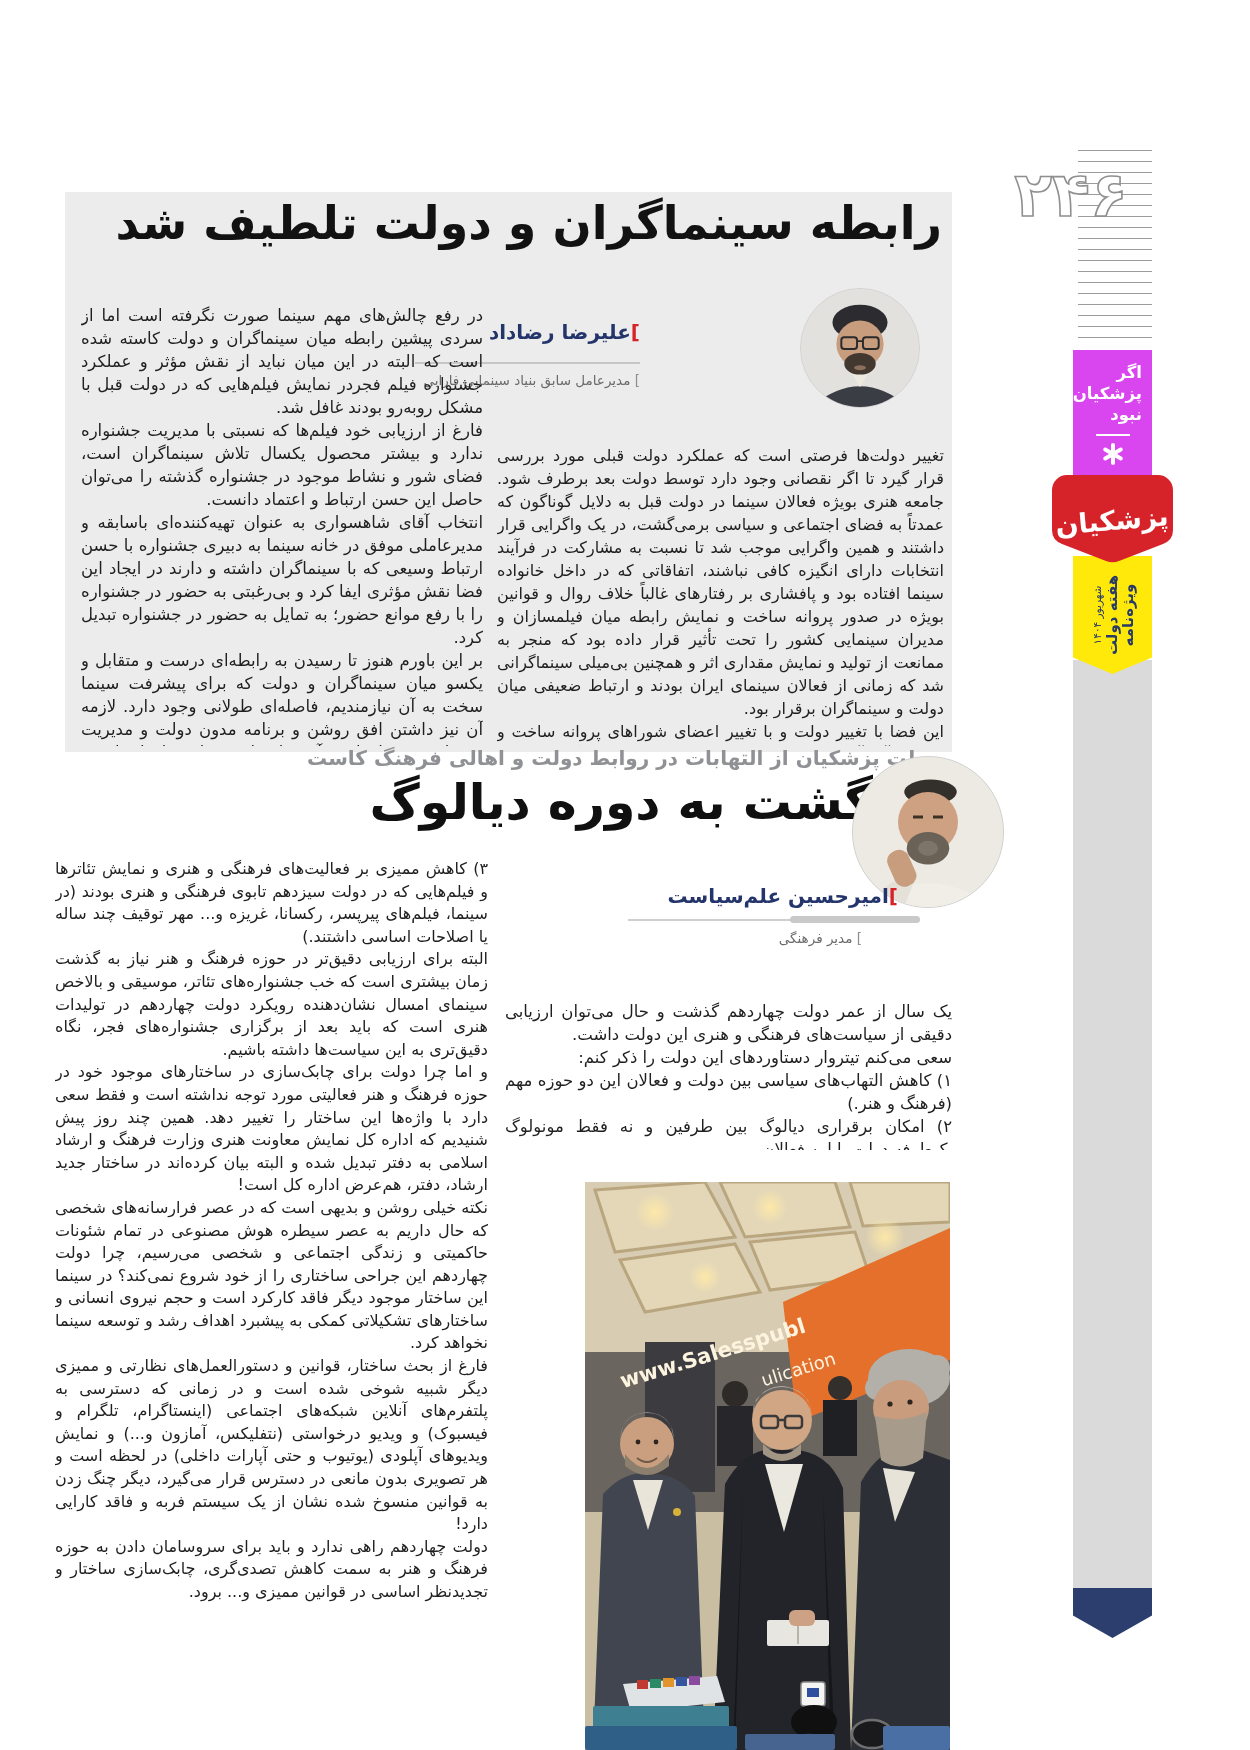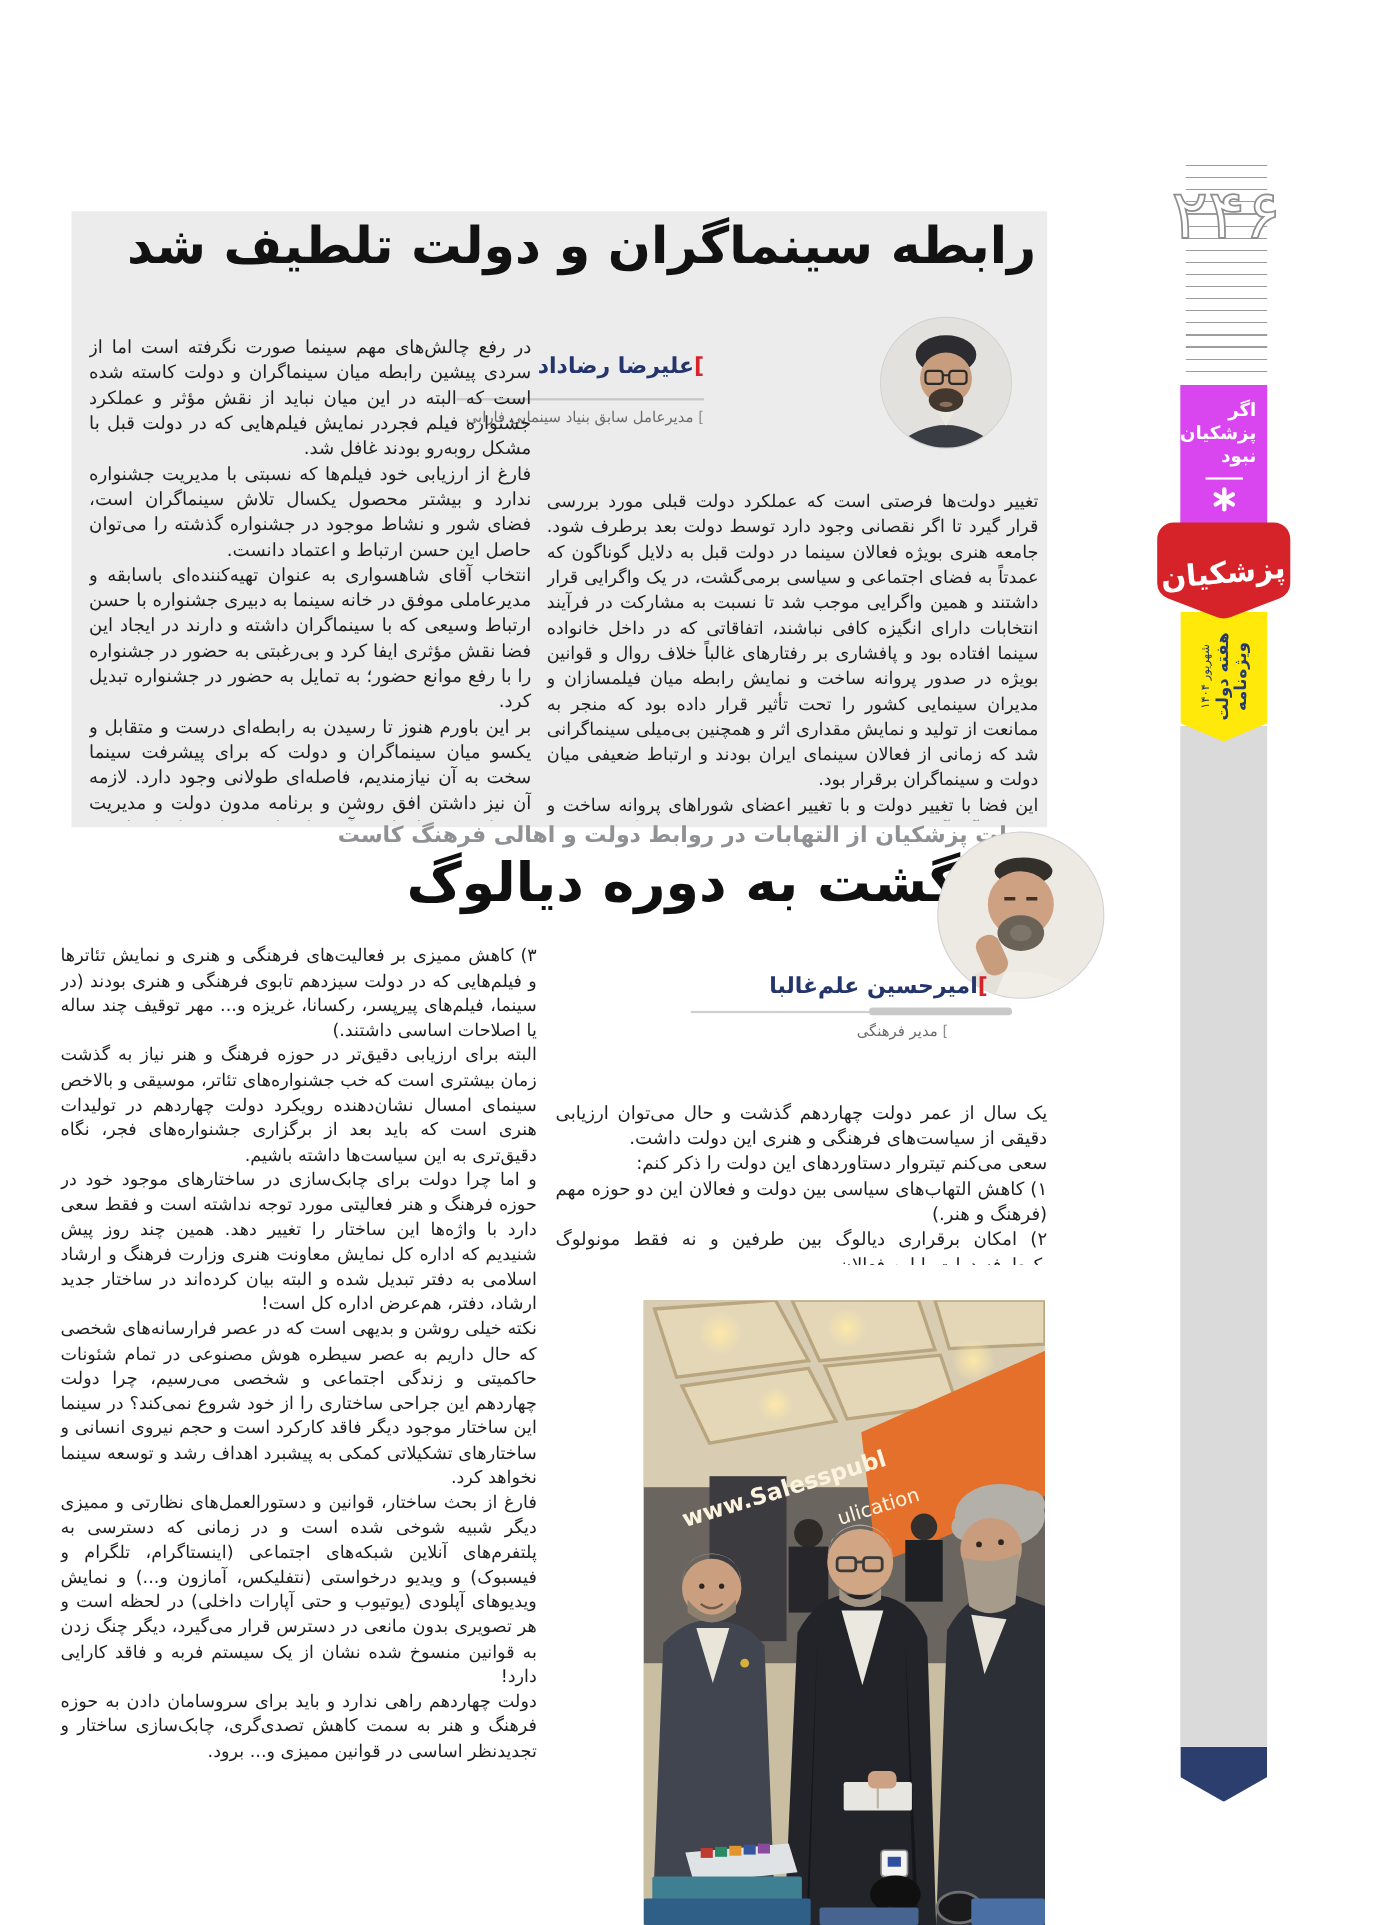--- a/index.html
+++ b/index.html
@@ -30,21 +30,21 @@
   #a2-name{right:352px;top:884px;}
   #a2-line{right:330px;top:919px;width:292px;height:2px;background:#cfcfcf;}
   #a2-pill{right:330px;top:916px;width:130px;height:7px;border-radius:4px;background:#c9c9c9;}
   #a2-role{right:388px;top:930px;font-size:13.5px;color:#6a6a6a;white-space:nowrap;}
   #a2-col-right{left:505px;top:1000px;width:447px;height:150px;font-size:16.5px;line-height:23px;}
   #a2-col-left{left:55px;top:858px;width:433px;height:792px;font-size:16px;line-height:22.6px;}
   #a2-photo{left:585px;top:1182px;width:365px;height:568px;background:#c9bda2;overflow:hidden;}
   
   #sb-lines{left:1078px;top:150px;width:74px;height:196px;
             background:repeating-linear-gradient(to bottom,#9c9c9c 0,#9c9c9c 1px,transparent 1px,transparent 11px);}
-  #sb-pagenum{left:1045px;top:158px;width:120px;text-align:right;font-size:62px;font-weight:normal;
+  #sb-pagenum{left:1011px;top:158px;width:120px;text-align:center;font-size:62px;font-weight:bold;
               color:#ffffff;-webkit-text-stroke:1.6px #8f8f8f;letter-spacing:2px;direction:ltr;}
   #sb-navy{left:1073px;top:350px;width:79px;height:128px;background:#d946ef;}
   #sb-navy-title{padding:12px 10px 0 6px;text-align:right;color:#fff;font-size:16.5px;
                  font-weight:bold;line-height:21px;}
   #sb-navy-hr{width:34px;height:2px;background:#fff;margin:9px auto 0 auto;}
   .flower{position:relative;width:22px;height:22px;margin:7px auto 0 auto;}
   .flower i{position:absolute;left:9px;top:0;width:4px;height:22px;background:#fff;border-radius:2px;}
   .flower i:nth-child(2){transform:rotate(60deg);} .flower i:nth-child(3){transform:rotate(120deg);}
   #sb-badge{left:1051px;top:474px;width:123px;height:96px;z-index:3;}
   #sb-yellow{left:1073px;top:556px;width:79px;height:118px;background:#ffe90a;z-index:2;
@@ -108,21 +108,21 @@
       <ellipse cx="62" cy="28" rx="21" ry="10" fill="#332f2a"></ellipse>
       <circle cx="60" cy="52" r="24" fill="#cfa183"></circle>
       <ellipse cx="60" cy="73" rx="17" ry="13" fill="#6b6257"></ellipse>
       <ellipse cx="60" cy="73" rx="8" ry="6" fill="#7d746a"></ellipse>
       <line x1="48" y1="48" x2="56" y2="48" stroke="#3c3228" stroke-width="2.5"></line>
       <line x1="64" y1="48" x2="72" y2="48" stroke="#3c3228" stroke-width="2.5"></line>
       <rect x="30" y="74" width="18" height="30" rx="8" fill="#c79d7e" transform="rotate(-24 39 89)"></rect>
     </svg>
   </div>
 
-  <div class="abs author-name" id="a2-name"><span class="bracket-red">[</span><span>امیرحسین علم‌غالبا</span></div>
+  <div class="abs author-name" id="a2-name"><span class="bracket-red">[</span><span>امیرحسین علم‌سیاست</span></div>
   <div class="abs" id="a2-line"></div>
   <div class="abs" id="a2-pill"></div>
   <div class="abs" id="a2-role"><span class="bracket-gray">[</span> <span>مدیر فرهنگی</span></div>
 
   <div class="abs coltext" id="a2-col-right">
     <p>یک سال از عمر دولت چهاردهم گذشت و حال می‌توان ارزیابی دقیقی از سیاست‌های فرهنگی و هنری این دولت داشت.</p>
     <p>سعی می‌کنم تیتروار دستاوردهای این دولت را ذکر کنم:</p>
     <p>۱) کاهش التهاب‌های سیاسی بین دولت و فعالان این دو حوزه مهم (فرهنگ و هنر.)</p>
     <p>۲) امکان برقراری دیالوگ بین طرفین و نه فقط مونولوگ یک‌طرفه دولت با این فعالان.</p>
   </div>

